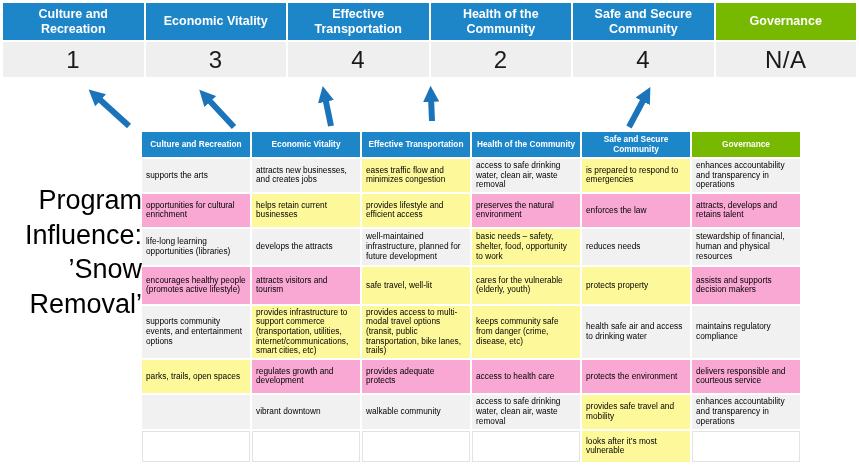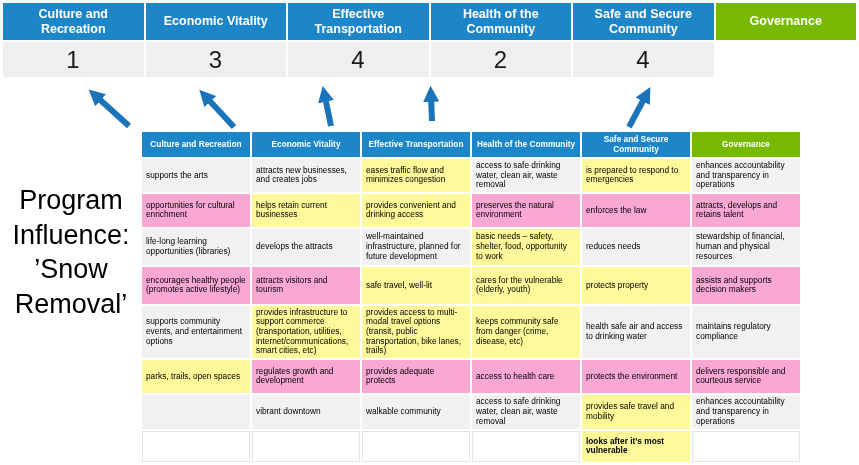--- a/index.html
+++ b/index.html
@@ -27,21 +27,21 @@
     background:#EFEFEF;display:flex;align-items:center;justify-content:center;
     font-size:24px;font-weight:400;letter-spacing:.5px;color:#1a1a1a;
   }
 
   
   .arrows{position:absolute;left:0;top:0;width:859px;height:465px;pointer-events:none;}
 
   
   .program-label{
     position:absolute;left:0;top:183px;width:142px;
-    text-align:center;font-size:27px;line-height:1.28;color:#000;
+    text-align:right;font-size:27px;line-height:1.28;color:#000;
   }
 
   
   table.matrix{
     position:absolute;left:140px;top:130px;width:662px;
     border-collapse:separate;border-spacing:2px;table-layout:fixed;
   }
   table.matrix th{
     color:#fff;font-weight:bold;font-size:8.3px;line-height:1.15;
     text-align:center;vertical-align:middle;padding:2px 3px;height:21px;
@@ -67,20 +67,21 @@
       <div class="cat blue">Economic Vitality</div>
       <div class="cat blue">Effective Transportation</div>
       <div class="cat blue">Health of the Community</div>
       <div class="cat blue">Safe and Secure Community</div>
       <div class="cat green">Governance</div>
       <div class="score">1</div>
       <div class="score">3</div>
       <div class="score">4</div>
       <div class="score">2</div>
       <div class="score">4</div>
+      <div class="score">N/A</div>
     </div>
 
   <svg class="arrows" viewBox="0 0 859 465" xmlns="http://www.w3.org/2000/svg">
     <defs>
       <marker id="ah" viewBox="0 0 10 10" refX="3" refY="5" markerWidth="2.7" markerHeight="2.7" orient="auto">
         <path d="M0,0 L10,5 L0,10 Z" fill="#1B74BA"></path>
       </marker>
     </defs>
     <line x1="129" y1="126" x2="97" y2="97" stroke="#1B74BA" stroke-width="6" marker-end="url(#ah)"></line>
     <line x1="234" y1="127" x2="207" y2="98" stroke="#1B74BA" stroke-width="6" marker-end="url(#ah)"></line>
@@ -107,21 +108,21 @@
           <td>supports the arts</td>
           <td>attracts new businesses, and creates jobs</td>
           <td class="hl">eases traffic flow and minimizes congestion</td>
           <td>access to safe drinking water, clean air, waste removal</td>
           <td class="hl">is prepared to respond to emergencies</td>
           <td>enhances accountability and transparency in operations</td>
         </tr>
         <tr style="height: 33px;">
           <td>opportunities for cultural enrichment</td>
           <td class="hl">helps retain current businesses</td>
-          <td class="hl">provides convenient and drinking access</td>
+          <td class="hl">provides lifestyle and efficient access</td>
           <td>preserves the natural environment</td>
           <td>enforces the law</td>
           <td>attracts, develops and retains talent</td>
         </tr>
         <tr style="height: 36px;">
           <td>life-long learning opportunities (libraries)</td>
           <td>develops the attracts</td>
           <td>well-maintained infrastructure, planned for future development</td>
           <td class="hl">basic needs – safety, shelter, food, opportunity to work</td>
           <td>reduces needs</td>
@@ -152,21 +153,21 @@
           <td>delivers responsible and courteous service</td>
         </tr>
         <tr style="height: 34px;">
           <td></td>
           <td>vibrant downtown</td>
           <td>walkable community</td>
           <td>access to safe drinking water, clean air, waste removal</td>
           <td class="hl">provides safe travel and mobility</td>
           <td>enhances accountability and transparency in operations</td>
         </tr>
-        <tr style="height: 31px; font-weight: bold;">
+        <tr style="height: 31px;">
           <td class="ghost"></td>
           <td class="ghost"></td>
           <td class="ghost"></td>
           <td class="ghost"></td>
           <td class="hl">looks after it’s most vulnerable</td>
           <td class="ghost"></td>
         </tr>
       </tbody>
   </table>
 

